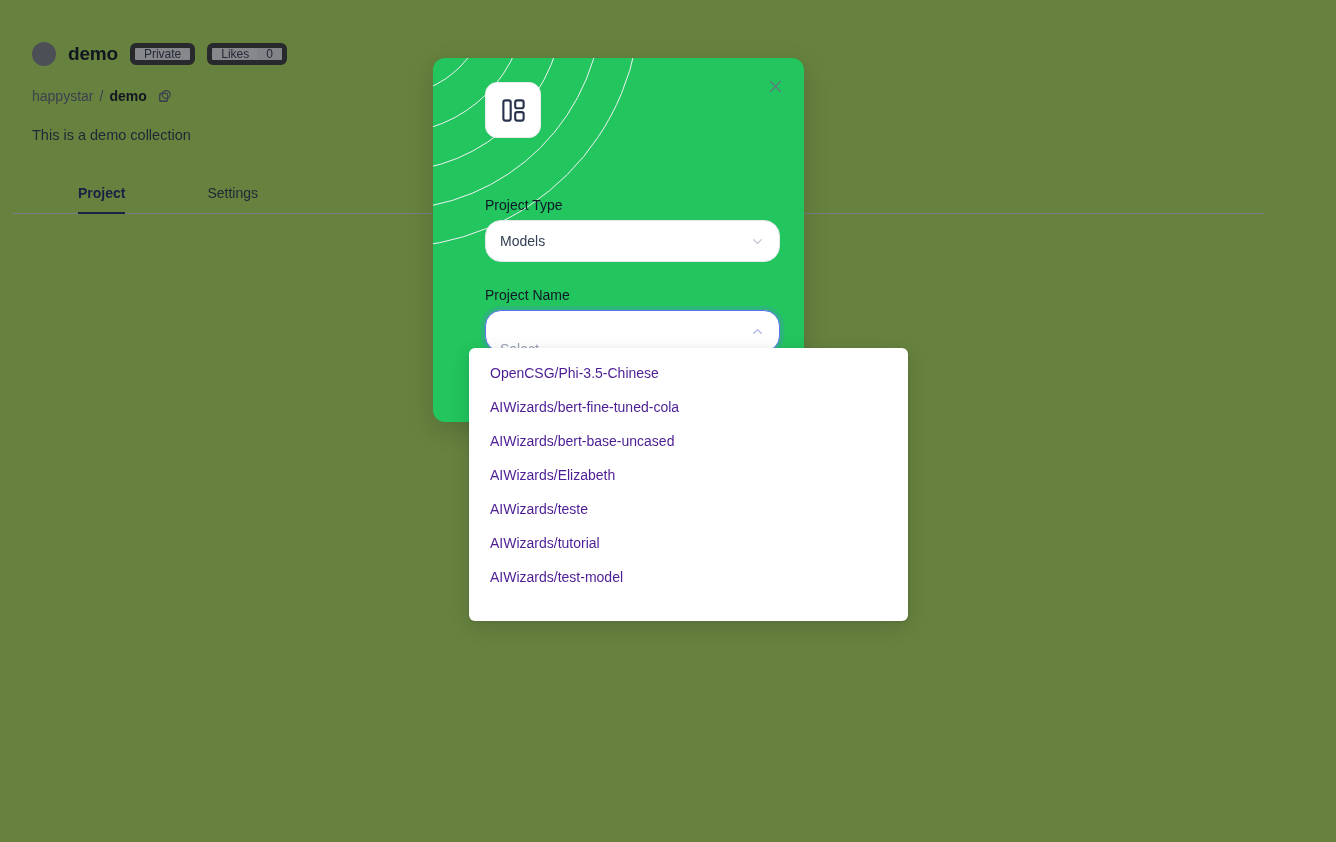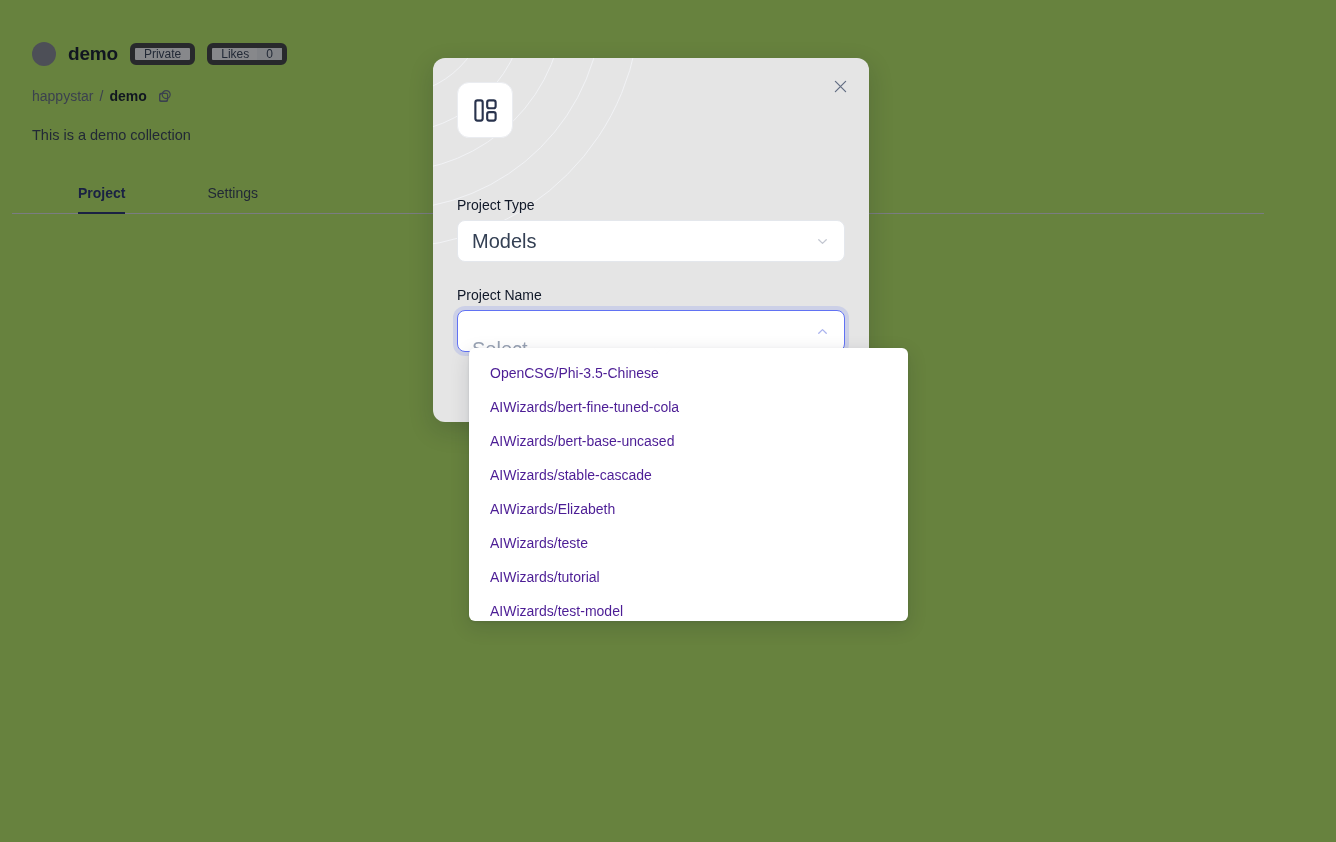--- a/index.html
+++ b/index.html
@@ -98,25 +98,26 @@
   
   #overlay {
     position: absolute; inset: 0;
     background: rgba(16,18,24,0.50);
   }
 
   
   #modal {
     position: absolute;
     left: 433px; top: 58px;
-    width: 436px; height: 364px;
-    background: #e5e5e5;
+    width: 371px; height: 364px;
+    background: #22c55e;
     border-radius: 12px;
     box-shadow: 0 8px 24px rgba(16,24,40,0.18);
     overflow: hidden;
+    padding-left: 28px;
   }
   .rings { position: absolute; left: -42px; top: -60px; pointer-events: none; }
   .ring {
     position: absolute; border: 1px solid #f1f2f5; border-radius: 50%;
     left: 50%; top: 50%; transform: translate(-50%,-50%);
   }
   .modal-inner { position: relative; padding: 24px; height: 100%; }
 
   .feature-icon {
     width: 56px; height: 56px; border-radius: 12px;
@@ -132,23 +133,23 @@
   }
 
   .field { margin-top: 0; }
   .field-label {
     font-size: 14px; color: #101828; margin-bottom: 7px;
   }
   .field-type { margin-top: 59px; }
   .field-name { margin-top: 25px; }
 
   .select-box {
-    height: 42px; border: 1px solid #e4e7ec; border-radius: 8px;
+    height: 42px; border: 1px solid #e4e7ec; border-radius: 16px;
     background: #fff; display: flex; align-items: center;
-    padding: 0 14px; font-size: 20px; color: #344054;
+    padding: 0 14px; font-size: 14px; color: #344054;
     cursor: pointer; position: relative;
   }
   .select-box .chev { margin-left: auto; display: flex; }
   .select-box.focused {
     border-color: #6172f3;
     box-shadow: 0 0 0 4px rgba(97,114,243,0.18);
   }
   .select-box .placeholder { color: #98a2b3; margin-top: 36px; }
 
   
@@ -276,19 +277,18 @@
 
   </div>
 </div>
 
 <div id="dropdown">
   <div class="dropdown-caret"></div>
   <div class="dropdown-list">
     <div class="dropdown-item">OpenCSG/Phi-3.5-Chinese</div>
     <div class="dropdown-item">AIWizards/bert-fine-tuned-cola</div>
     <div class="dropdown-item">AIWizards/bert-base-uncased</div>
-    <div class="dropdown-item">AIWizards/stable-cascade</div>
     <div class="dropdown-item">AIWizards/Elizabeth</div>
     <div class="dropdown-item">AIWizards/teste</div>
     <div class="dropdown-item">AIWizards/tutorial</div>
     <div class="dropdown-item">AIWizards/test-model</div>
   </div>
 </div>
 
 </body></html>

